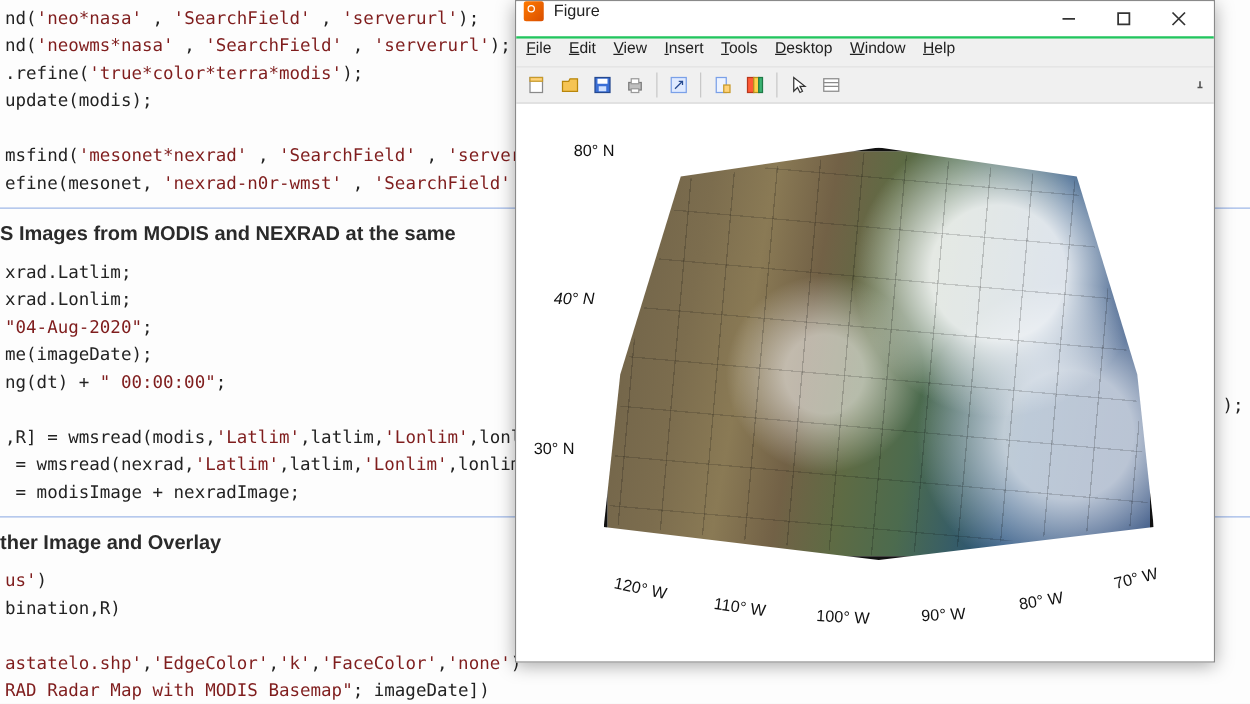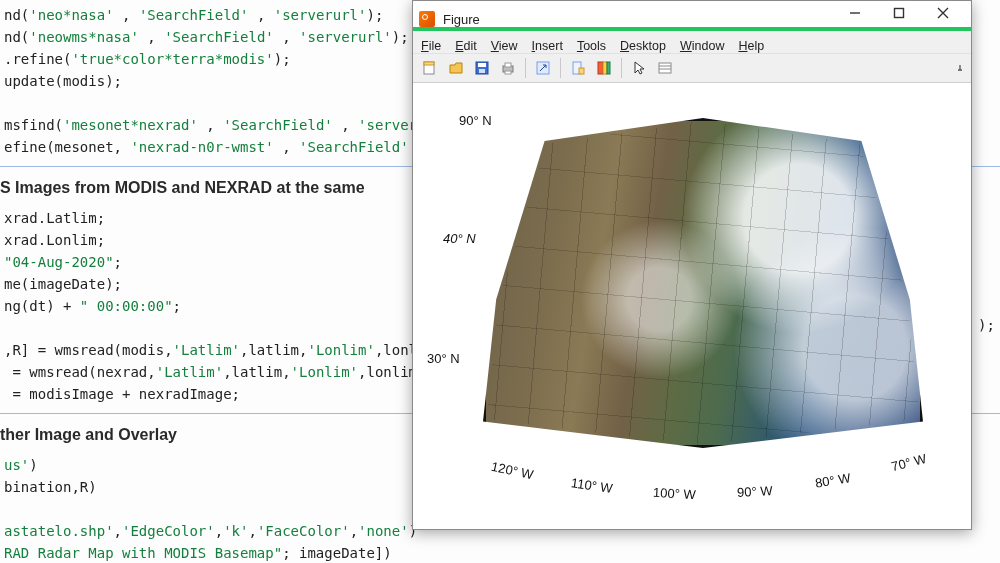--- a/index.html
+++ b/index.html
@@ -18,21 +18,21 @@
     left: 0; top: 0; right: 0; bottom: 0;
     padding: 4px 0 0 0;
     font-family: Consolas, Menlo, monospace;
     font-size: 14px;
     line-height: 22px;
     color: #222;
     white-space: pre;
     overflow: hidden;
   }
   .editor .line { padding-left: 4px; }        
-  .str     { color: #15803d; }
+  .str     { color: #7f1d1d; }
   .section-sep {
     border-top: 1px solid #9fb8e7;
     margin: 8px 0 4px 0;
     height: 0;
   }
   .section-title {
     font-family: "Segoe UI", Arial, sans-serif;
     font-weight: 700;
     font-size: 16px;
     color: #2a2a2a;
@@ -48,23 +48,23 @@
     background: #f0f0f0;
     border: 1px solid #8a8a8a;
     box-shadow: 0 3px 14px rgba(0,0,0,.35);
     display: flex;
     flex-direction: column;
   }
   .titlebar {
     height: 30px;
     background: #ffffff;
     display: flex;
-    align-items: flex-end;
+    align-items: flex-start;
     padding: 0 6px;
-    border-bottom: 4px solid #22c55e;
+    border-bottom: 2px solid #22c55e;
   }
   .titlebar .app-icon {
     width: 16px; height: 16px;
     background: linear-gradient(135deg,#ff7a00,#d94e00);
     border-radius: 2px;
     margin-right: 8px;
     position: relative;
   }
   .titlebar .app-icon::after{
     content:""; position:absolute; left:3px; top:3px; width:4px; height:4px;
@@ -74,21 +74,21 @@
   .titlebar .spacer { flex: 1; }
   .winbtn {
     width: 44px; height: 28px;
     display: flex; align-items: center; justify-content: center;
     color:#333;
   }
   .winbtn svg { width:12px; height:12px; stroke:#333; stroke-width:1.4; fill:none;}
   .menubar {
     height: 22px;
     display: flex;
-    align-items: flex-end;
+    align-items: flex-start;
     gap: 14px;
     padding: 0 8px;
     font-size: 12.5px;
     color: #222;
     background:#f0f0f0;
   }
   .menubar .mitem .ul { text-decoration: underline; }
   .toolbar {
     height: 30px;
     background: #f0f0f0;
@@ -262,21 +262,21 @@
           <path d="M3 7 L7 7 M5 2 L5 7" stroke="#555" stroke-width="1.3" fill="none"></path>
         </svg>
     </div>
   </div>
 
   <div class="canvas">
     <div class="map-wrap">
       <div class="map-shape"></div>
     </div>
 
-    <div class="axis-label" style="left:46px; top:30px;">90° N</div>
+    <div class="axis-label" style="left:46px; top:30px;">80° N</div>
     <div class="axis-label" style="left:30px; top:148px;font-style:italic;">40° N</div>
     <div class="axis-label" style="left:14px; top:268px;">30° N</div>
 
     <div class="axis-label" style="left:78px;  top:380px; transform:rotate(12deg);">120° W</div>
     <div class="axis-label" style="left:158px; top:395px; transform:rotate(8deg);">110° W</div>
     <div class="axis-label" style="left:240px; top:403px; transform:rotate(3deg);">100° W</div>
     <div class="axis-label" style="left:324px; top:401px; transform:rotate(-3deg);">90° W</div>
     <div class="axis-label" style="left:402px; top:390px; transform:rotate(-9deg);">80° W</div>
     <div class="axis-label" style="left:478px; top:372px; transform:rotate(-14deg);">70° W</div>
   </div>

